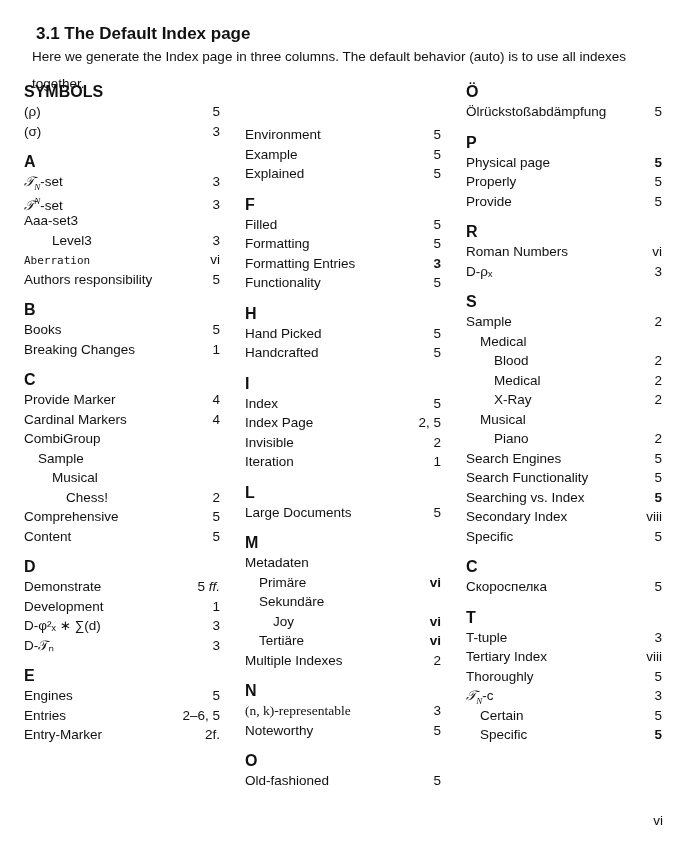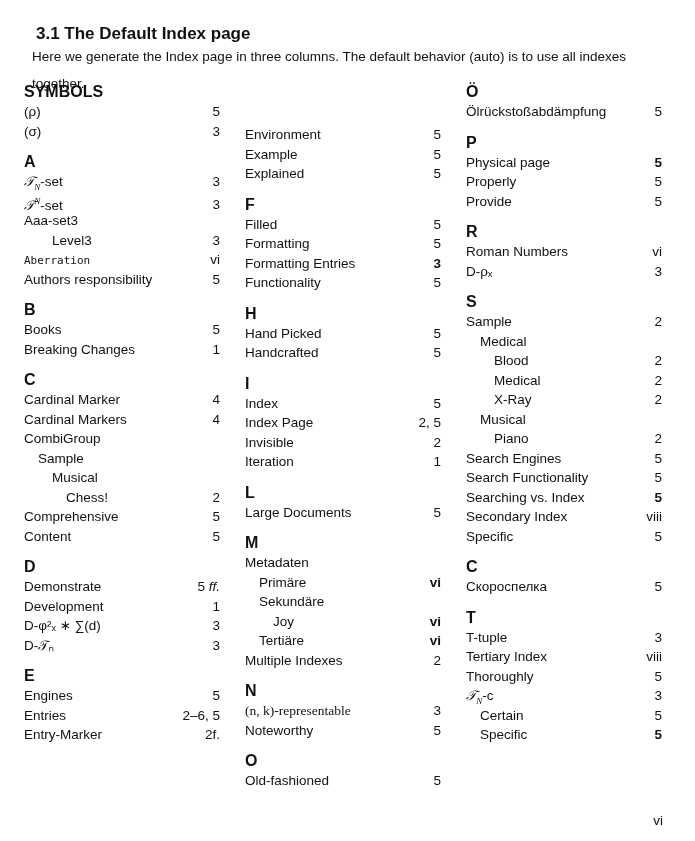--- a/index.html
+++ b/index.html
@@ -88,21 +88,21 @@
     <div class="entry">
       <span class="term">Books</span>
       <span class="pages">5</span>
     </div>
     <div class="entry">
       <span class="term">Breaking Changes</span>
       <span class="pages">1</span>
     </div>
     <div class="group-head">C</div>
     <div class="entry">
-      <span class="term">Cardinal Marker</span>
+      <span class="term">Provide Marker</span>
       <span class="pages">4</span>
     </div>
     <div class="entry">
       <span class="term">Cardinal Markers</span>
       <span class="pages">4</span>
     </div>
     <div class="entry">
       <span class="term">CombiGroup</span>
       <span class="pages"></span>
     </div>

